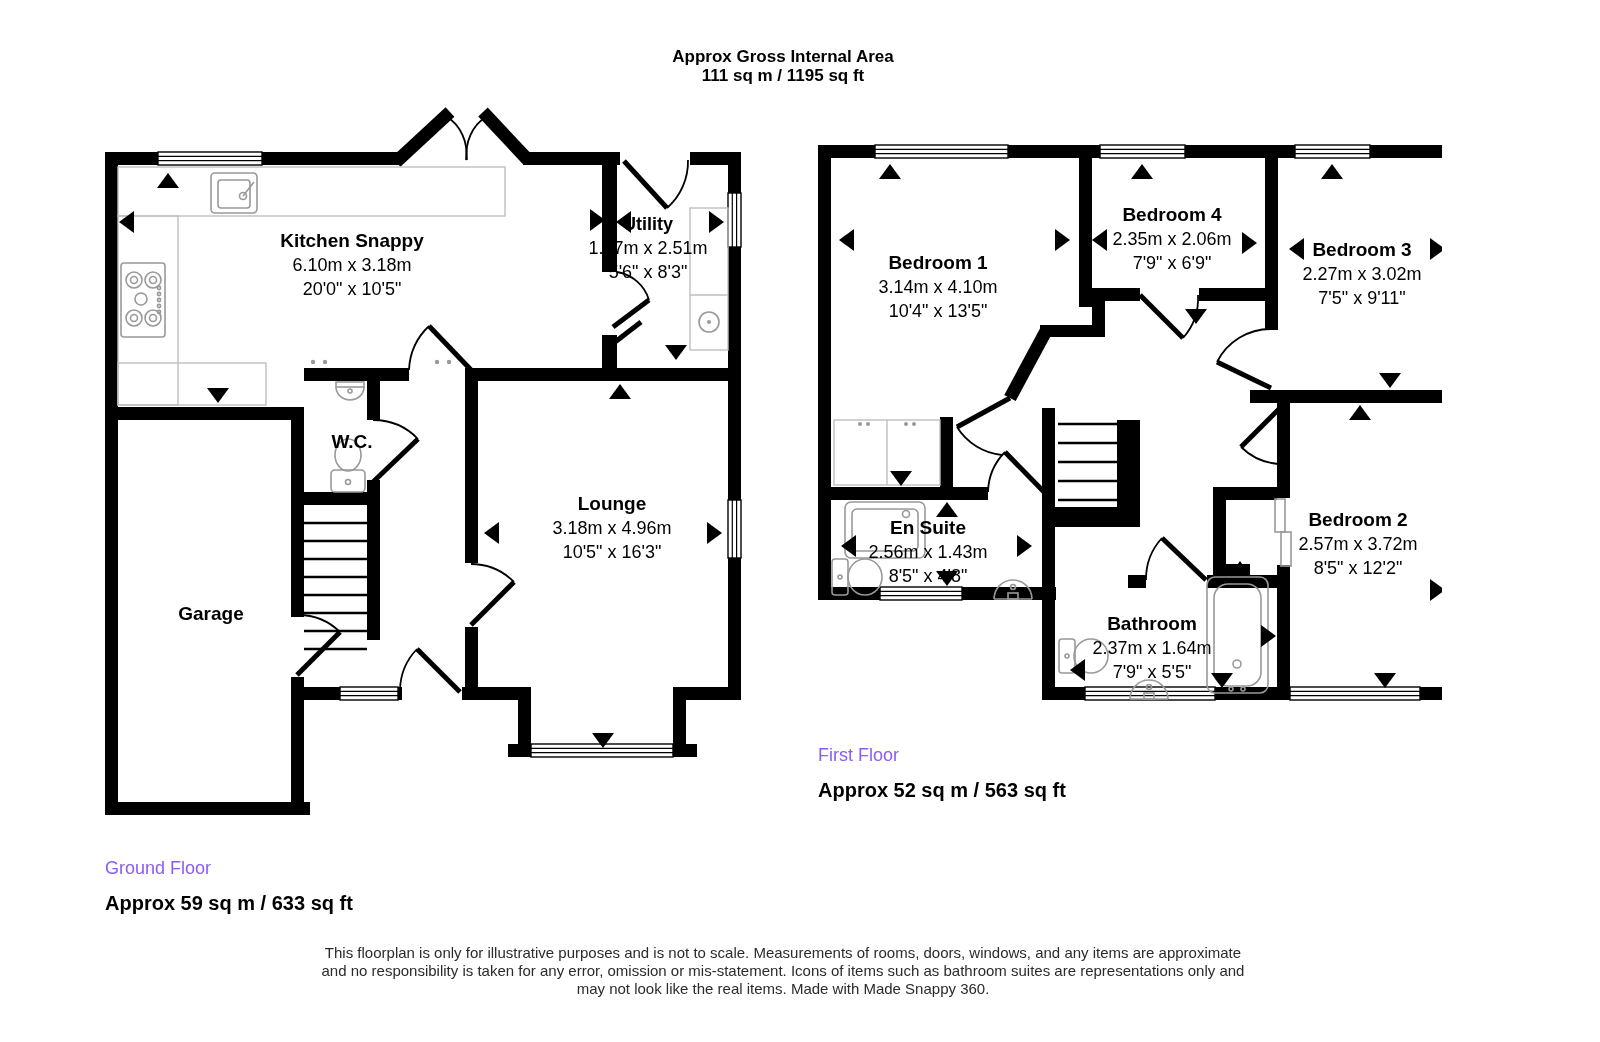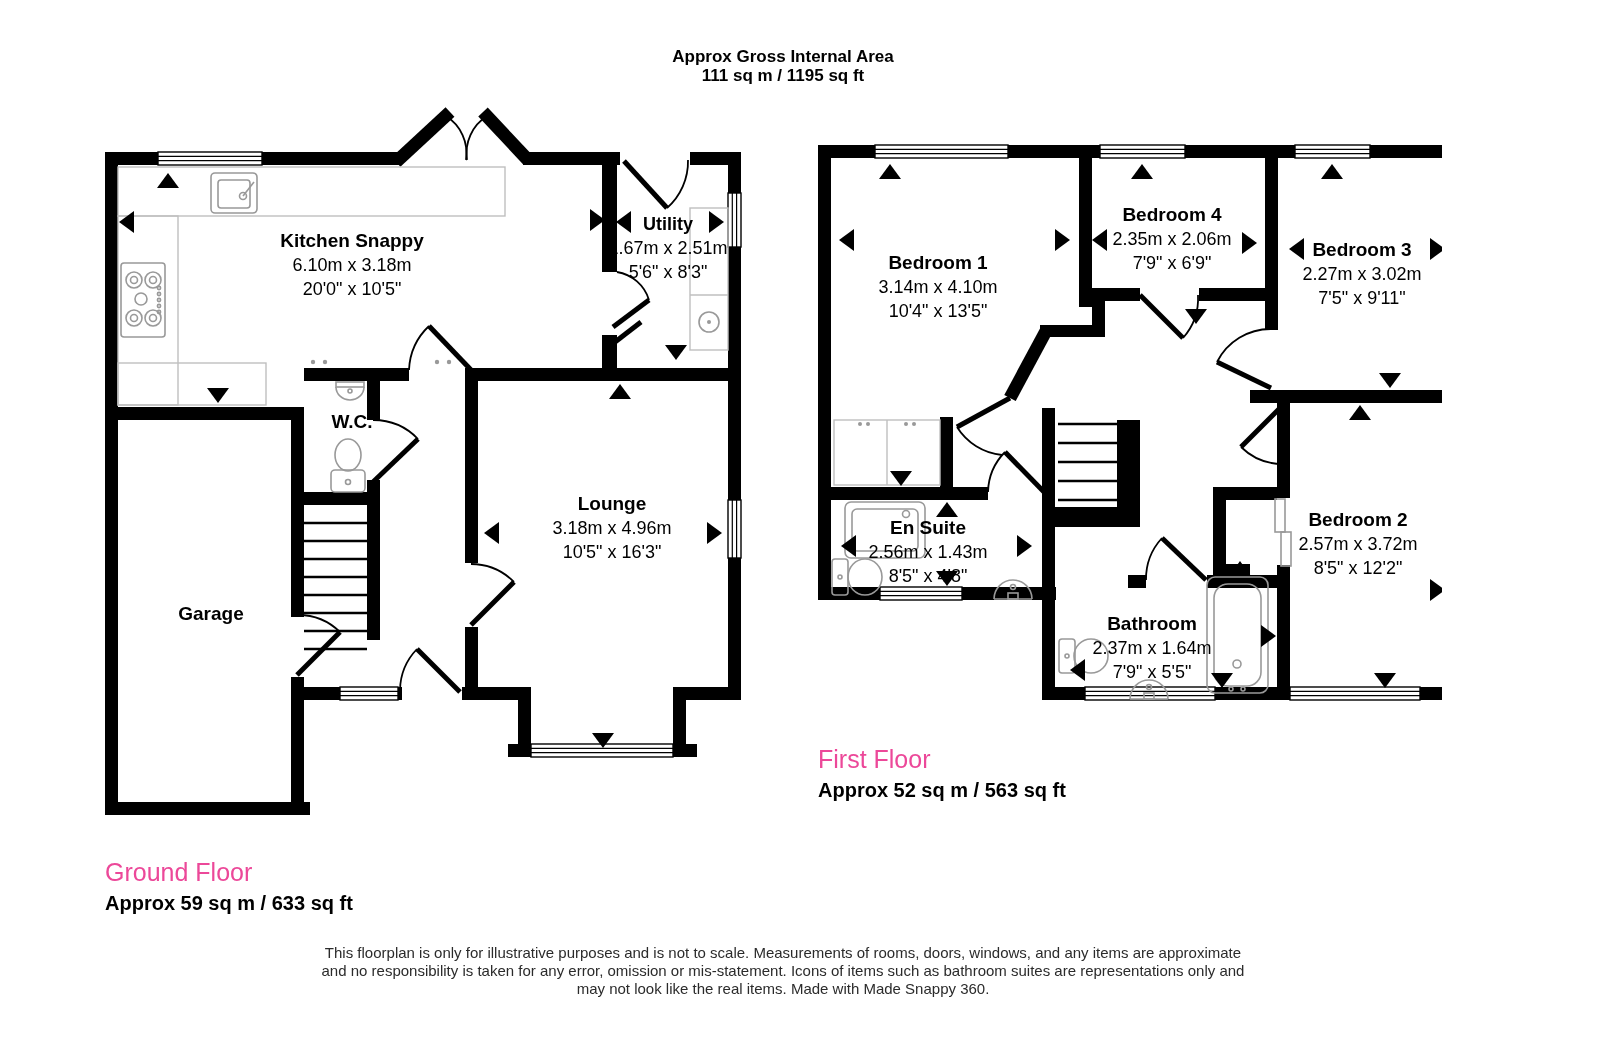--- a/index.html
+++ b/index.html
@@ -5,21 +5,21 @@
   html,body{margin:0;padding:0;background:#fff;}
   #page{position:relative;width:1442px;height:1042px;background:#fff;
         font-family:"Liberation Sans",sans-serif;overflow:hidden;}
   #plan-svg{position:absolute;left:0;top:0;}
   .hdr{position:absolute;left:783px;transform:translateX(-50%);white-space:nowrap;
        font-weight:bold;font-size:17px;color:#000;}
   .room-label{position:absolute;transform:translateX(-50%);text-align:center;
               white-space:nowrap;color:#000;line-height:24px;}
   .rn{font-weight:bold;font-size:19px;}
   .rd{font-size:18px;}
-  .floor-title{position:absolute;font-size:25px;color:#ec4899;}
+  .floor-title{position:absolute;font-size:18px;color:#8b5cf6;}
   .floor-area{position:absolute;font-size:20px;font-weight:bold;color:#000;}
   .foot{position:absolute;left:783px;transform:translateX(-50%);white-space:nowrap;
         font-size:15px;color:#2b2b2b;}
   svg .wall{fill:#000;}
   svg .leaf{stroke:#000;stroke-width:5;stroke-linecap:butt;}
   svg .arc{stroke:#000;stroke-width:1.8;fill:none;}
   svg .winr{fill:#fff;stroke:#000;stroke-width:1.4;}
   svg .winl{stroke:#000;stroke-width:1.2;}
   svg .fix{stroke:#999;stroke-width:1.6;fill:none;}
   svg .fixf{fill:#999;stroke:none;}
@@ -375,27 +375,27 @@
 
   <div class="hdr" style="top:47px">Approx Gross Internal Area</div>
   <div class="hdr" style="top:66px">111 sq m / 1195 sq ft</div>
 
   <div class="room-label" style="left:352px;top:229px">
     <div class="rn">Kitchen Snappy</div>
     <div class="rd">6.10m x 3.18m</div>
     <div class="rd">20'0" x 10'5"</div>
   </div>
 
-  <div class="room-label" style="left:668px;top:212px">
+  <div class="room-label" style="left:648px;top:212px">
     <div class="rn" style="font-size:18px">Utility</div>
     <div class="rd">1.67m x 2.51m</div>
     <div class="rd">5'6" x 8'3"</div>
   </div>
 
-  <div class="room-label" style="left:352px;top:410px">
+  <div class="room-label" style="left:352px;top:430px">
     <div class="rn">W.C.</div>
   </div>
 
   <div class="room-label" style="left:612px;top:492px">
     <div class="rn">Lounge</div>
     <div class="rd">3.18m x 4.96m</div>
     <div class="rd">10'5" x 16'3"</div>
   </div>
 
   <div class="room-label" style="left:211px;top:602px">

